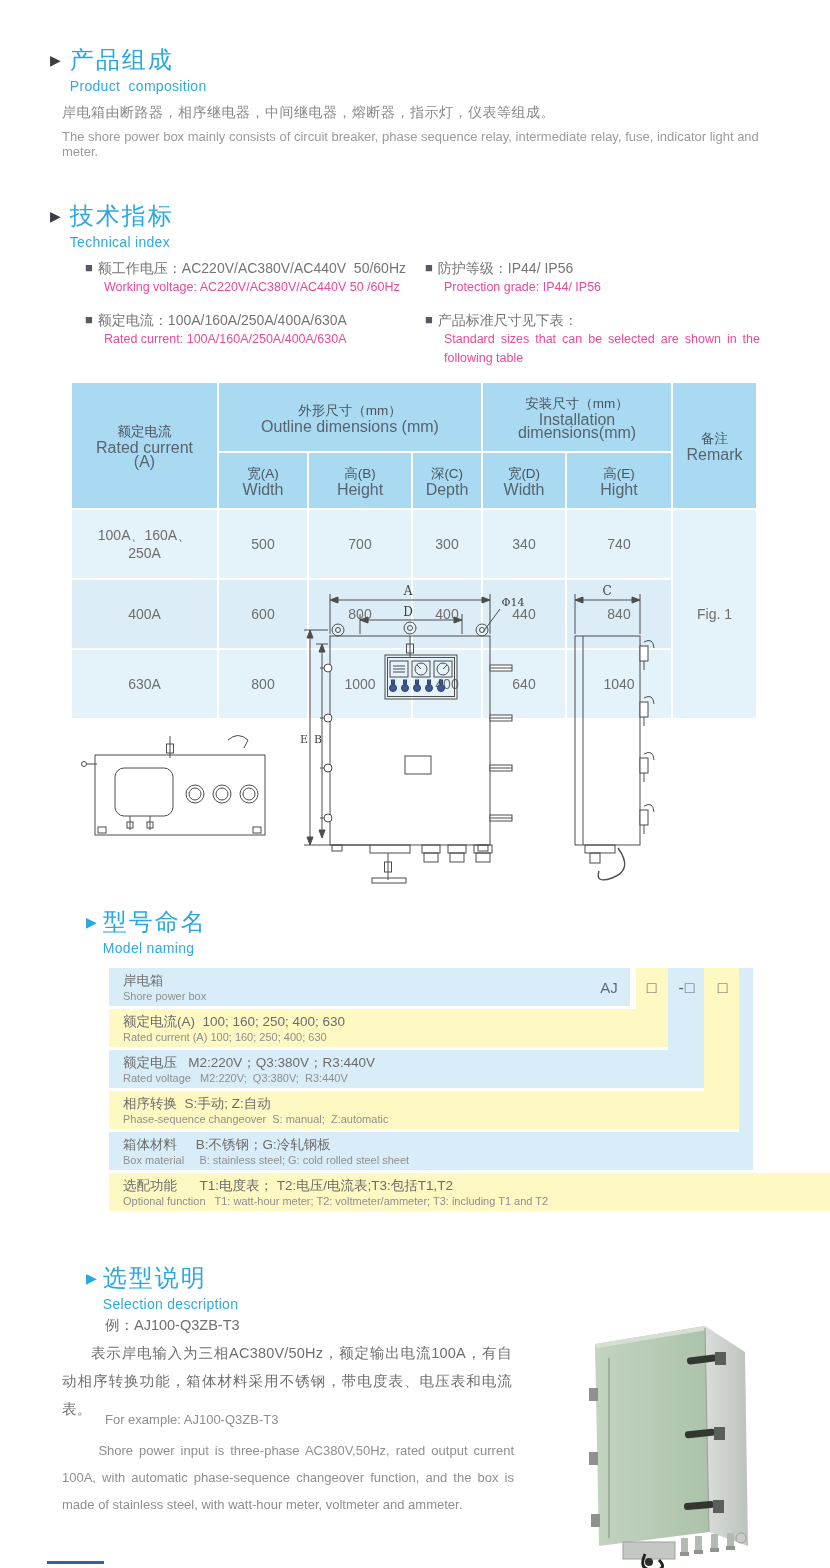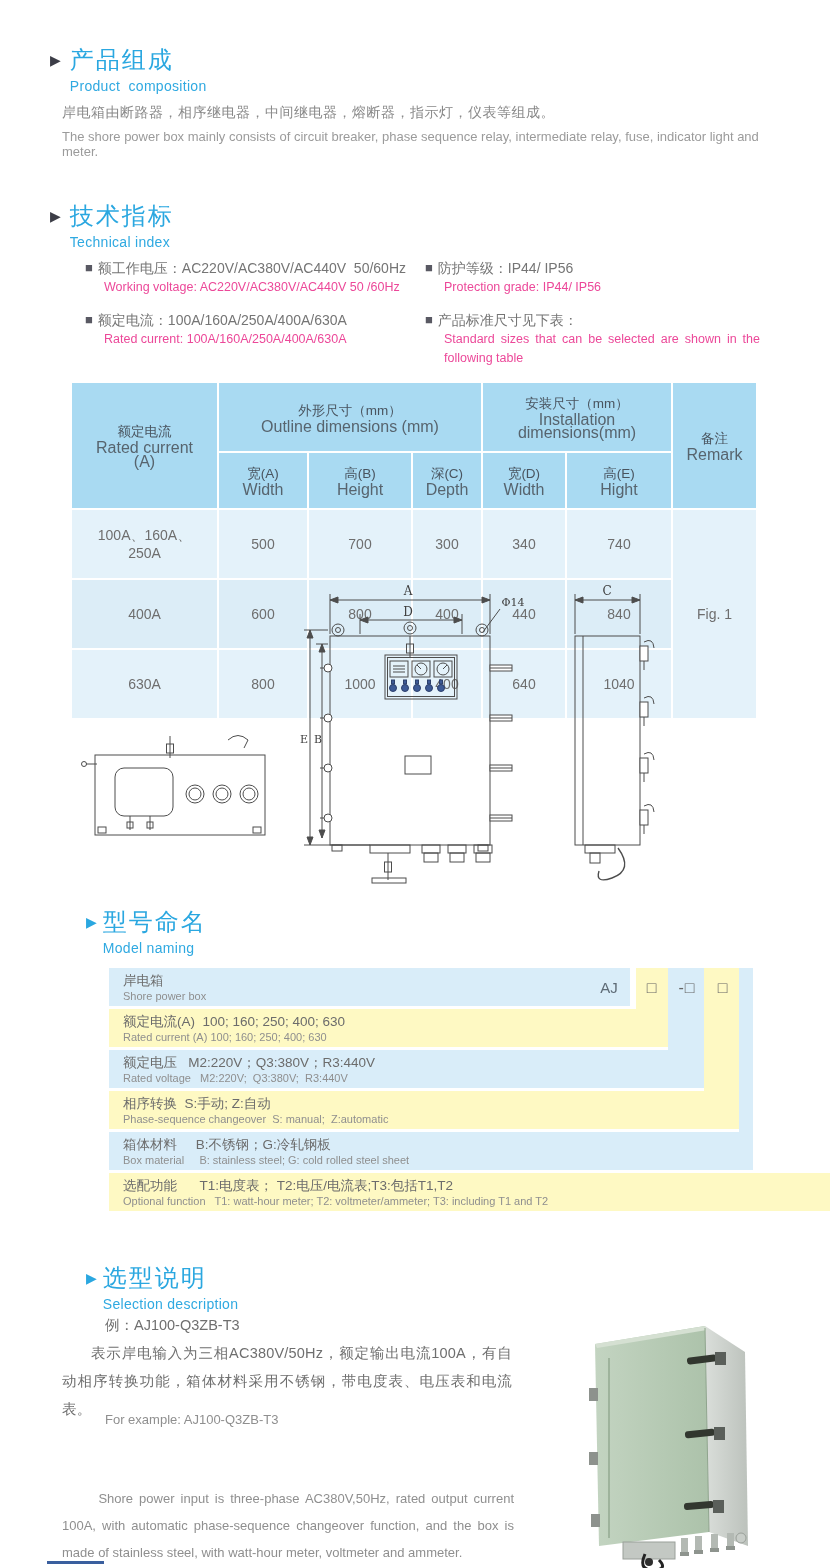--- a/index.html
+++ b/index.html
@@ -390,21 +390,21 @@
     <span class="tri blue">▶</span>
     <div>
       <div class="sec-title">选型说明</div>
       <div class="sec-sub">Selection description</div>
     </div>
   </div>
 
   <div class="abs sel-ex-zh" style="left:105px;top:1316px;">例：AJ100-Q3ZB-T3</div>
   <div class="abs sel-zh" style="left:62px;top:1339px;width:450px;">表示岸电输入为三相AC380V/50Hz，额定输出电流100A，有自动相序转换功能，箱体材料采用不锈钢，带电度表、电压表和电流表。</div>
   <div class="abs sel-ex-en" style="left:105px;top:1412px;">For example: AJ100-Q3ZB-T3</div>
-  <div class="abs sel-en" style="left:62px;top:1437px;width:452px;margin-top:48px;">Shore power input is three-phase AC380V,50Hz, rated output current 100A, with automatic phase-sequence changeover function, and the box is made of stainless steel, with watt-hour meter, voltmeter and ammeter.</div>
+  <div class="abs sel-en" style="left:62px;top:1437px;width:452px;">Shore power input is three-phase AC380V,50Hz, rated output current 100A, with automatic phase-sequence changeover function, and the box is made of stainless steel, with watt-hour meter, voltmeter and ammeter.</div>
 
   <svg class="abs" style="left:545px;top:1300px;" width="262" height="268" viewBox="0 0 262 268">
     <defs>
       <linearGradient id="gFront" x1="0" y1="0" x2="1" y2="0">
         <stop offset="0" stop-color="#c3d4c1"></stop>
           <stop offset="1" stop-color="#acc2aa"></stop>
       </linearGradient>
       <linearGradient id="gSide" x1="0" y1="0" x2="1" y2="0">
         <stop offset="0" stop-color="#dadeda"></stop>
           <stop offset="1" stop-color="#bcc2bc"></stop>

